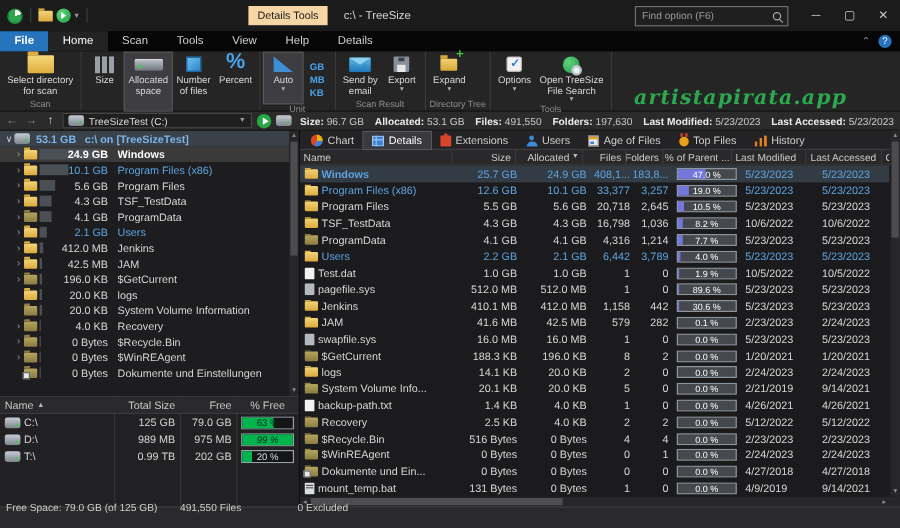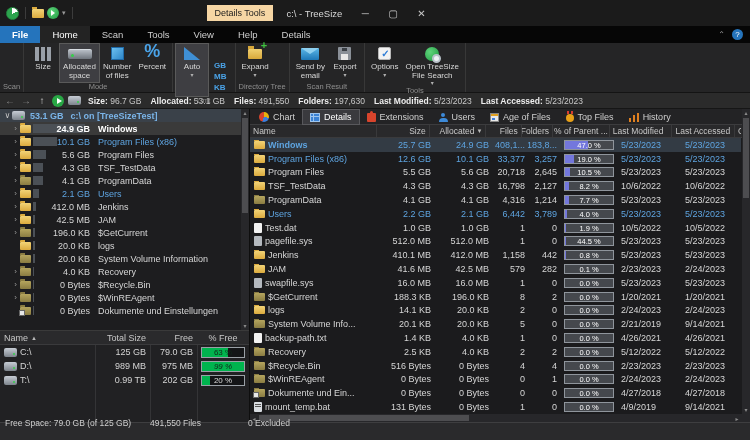--- a/index.html
+++ b/index.html
@@ -39,21 +39,21 @@
 .ritems{flex:1;display:flex;align-items:stretch;gap:1px}
 .rlabel{height:10px;text-align:center;color:#8f8f8f;font-size:7.5px;line-height:9px}
 .rbtn.big{display:flex;flex-direction:column;align-items:center;padding:1px 3px 0;min-width:32px;text-align:center;color:#d8d8d8;font-size:8px;line-height:8.5px;white-space:pre-line}
 .rbtn.big.sel{background:#3e3e42;outline:1px solid #5a5a5a}
 .ric{height:17px;display:flex;align-items:center;justify-content:center;margin-bottom:1px}
 .rcaret{color:#b0b0b0;font-size:6px;line-height:6px}
 .rstack{display:flex;flex-direction:column;justify-content:space-between;padding:2px 2px 3px}
 .rbtn.small{display:flex;align-items:center;gap:3px;font-size:8px;color:#d8d8d8;height:11px;white-space:nowrap}
 .rbtn.small.disabled{color:#8a8a8a}
 .sic{width:12px;display:flex;justify-content:center;flex:none}
-.unitstack{display:flex;flex-direction:column;justify-content:space-between;padding:16px 0 3px}
+.unitstack{display:flex;flex-direction:column;justify-content:space-between;padding:6px 0 3px}
 .ubtn{font-size:8px;color:#4aa3e8;font-weight:bold;padding:0 5px;height:11px;display:flex;align-items:center}
 .watermark{position:absolute;right:44px;top:29px;font-family:"DejaVu Serif",serif;font-style:italic;font-weight:bold;font-size:17px;color:#2ca84e;letter-spacing:1px}
 
 
 .r-bigfolder{width:22px;height:15px;background:linear-gradient(#f5d97c,#dfae3e);border-radius:1px;position:relative}
 .r-bigfolder::before{content:"";position:absolute;top:-3px;left:0;width:9px;height:3px;background:#dfae3e;border-radius:1px 1px 0 0}
 .r-stop{width:9px;height:9px;border-radius:50%;background:#7a7a7a;position:relative}
 .r-stop::after{content:"";position:absolute;inset:3px;background:#c9c9c9}
 .r-refresh::before{content:"↻";color:#3fa9e0;font-size:11px;font-weight:bold}
 .r-remove{position:relative;width:11px;height:8px;background:linear-gradient(#f0d070,#d8a83a);border-radius:1px}
@@ -202,20 +202,24 @@
 
   <div class="titlebar">
     <span class="qa-logo"></span>
     <span class="qsep"></span>
     <span class="qfolder"></span>
     <span class="qa-scan"></span>
     <span class="qcaret">▾</span>
     <span class="qsep"></span>
     <span class="chip">Details Tools</span>
     <span class="wtitle">c:\ - TreeSize</span>
+    <span class="search">
+      <span class="ph">Find option (F6)</span>
+      <span class="mag"></span>
+    </span>
     <span class="winbtns">
       <span class="winbtn">─</span>
       <span class="winbtn">▢</span>
       <span class="winbtn">✕</span>
     </span>
   </div>
 
   <div class="menubar">
     <div id="menu-tabs" style="display:flex">
         <div class="mtab file">File</div>
@@ -229,74 +233,81 @@
     <div class="menuright">
       <span class="mchev">⌃</span>
       <span class="mhelp">?</span>
     </div>
   </div>
 
   <div class="ribbon">
     <div id="ribbon-groups" style="display:flex">
         <div class="rgroup">
           <div class="ritems">
+            <div class="rbtn big"><span class="ric"><span class="r-bigfolder"></span></span><span class="lbl">Select directory
+for scan</span></div>
           </div>
           <div class="rlabel">Scan</div>
         </div>
         <div class="rgroup">
           <div class="ritems">
             <div class="rbtn big"><span class="ric"><span class="r-bars"></span></span><span class="lbl">Size</span></div>
             <div class="rbtn big sel"><span class="ric"><span class="r-alloc"></span></span><span class="lbl">Allocated
 space</span></div>
             <div class="rbtn big"><span class="ric"><span class="r-cube"></span></span><span class="lbl">Number
 of files</span></div>
             <div class="rbtn big"><span class="ric"><span class="r-percent"></span></span><span class="lbl">Percent</span></div>
           </div>
-          <div class="rlabel">Mode</div>
         </div>
         <div class="rgroup">
           <div class="ritems">
             <div class="rbtn big sel"><span class="ric"><span class="r-ruler"></span></span><span class="lbl">Auto</span><span class="rcaret">▾</span></div>
             <div class="unitstack">
               <div class="ubtn">GB</div>
               <div class="ubtn">MB</div>
               <div class="ubtn">KB</div>
             </div>
           </div>
           <div class="rlabel">Unit</div>
         </div>
         <div class="rgroup">
           <div class="ritems">
-            <div class="rbtn big"><span class="ric"><span class="r-expand"></span></span><span class="lbl">Expand</span><span class="rcaret">▾</span></div>
-          </div>
-          <div class="rlabel">Directory Tree</div>
+            <div class="rbtn big"><span class="ric"><span class="r-email"></span></span><span class="lbl">Send by
+email</span></div>
+            <div class="rbtn big"><span class="ric"><span class="r-export"></span></span><span class="lbl">Export</span><span class="rcaret">▾</span></div>
+          </div>
+          <div class="rlabel">Scan Result</div>
         </div>
         <div class="rgroup">
           <div class="ritems">
-            <div class="rbtn big"><span class="ric"><span class="r-email"></span></span><span class="lbl">Send by
-email</span></div>
-            <div class="rbtn big"><span class="ric"><span class="r-export"></span></span><span class="lbl">Export</span><span class="rcaret">▾</span></div>
-          </div>
-          <div class="rlabel">Scan Result</div>
+            <div class="rbtn big"><span class="ric"><span class="r-expand"></span></span><span class="lbl">Expand</span><span class="rcaret">▾</span></div>
+          </div>
+          <div class="rlabel">Directory Tree</div>
         </div>
         <div class="rgroup">
           <div class="ritems">
             <div class="rbtn big"><span class="ric"><span class="r-options"></span></span><span class="lbl">Options</span><span class="rcaret">▾</span></div>
             <div class="rbtn big"><span class="ric"><span class="r-fsearch"></span></span><span class="lbl">Open TreeSize
 File Search</span><span class="rcaret">▾</span></div>
           </div>
           <div class="rlabel">Tools</div>
         </div>
       </div>
+    <div class="watermark">artistapirata.app</div>
   </div>
 
   <div class="navbar">
     <span class="navarr">←</span>
     <span class="navarr">→</span>
     <span class="navarr up">↑</span>
+    <span class="combo">
+      <span class="i-drive"></span>
+      <span>TreeSizeTest (C:)</span>
+      <span class="caret">▼</span>
+    </span>
     <span class="playbtn"></span>
     <span class="i-drive"></span>
     <div id="nav-stats">
         <span class="stat"><b>Size: </b><span>96.7 GB</span></span>
         <span class="stat"><b>Allocated: </b><span>53.1 GB</span></span>
         <span class="stat"><b>Files: </b><span>491,550</span></span>
         <span class="stat"><b>Folders: </b><span>197,630</span></span>
         <span class="stat"><b>Last Modified: </b><span>5/23/2023</span></span>
         <span class="stat"><b>Last Accessed: </b><span>5/23/2023</span></span>
       </div>
@@ -637,21 +648,21 @@
             <span class="cell cw-acc">5/23/2023</span>
           </div>
           <div class="drow">
             <span class="cell cw-name">
               <span class="i-folder"></span>
               <span>TSF_TestData</span>
             </span>
             <span class="cell cw-size">4.3 GB</span>
             <span class="cell cw-alloc">4.3 GB</span>
             <span class="cell cw-files">16,798</span>
-            <span class="cell cw-folders">2,127</span>
+            <span class="cell cw-folders">1,036</span>
             <span class="cell cw-pct">
               <span class="pbar">
                 <span class="pfill" style="width: 8.2%; background: rgb(115, 119, 220);"></span>
                 <span class="ptxt">8.2 %</span>
               </span>
             </span>
             <span class="cell cw-mod">10/6/2022</span>
             <span class="cell cw-acc">10/6/2022</span>
           </div>
           <div class="drow">
@@ -713,39 +724,39 @@
               <span class="i-file gray"></span>
               <span>pagefile.sys</span>
             </span>
             <span class="cell cw-size">512.0 MB</span>
             <span class="cell cw-alloc">512.0 MB</span>
             <span class="cell cw-files">1</span>
             <span class="cell cw-folders">0</span>
             <span class="cell cw-pct">
               <span class="pbar">
                 <span class="pfill" style="width: 0.9%; background: rgb(115, 119, 220);"></span>
-                <span class="ptxt">44.5 %</span>
+                <span class="ptxt">89.6 %</span>
               </span>
             </span>
             <span class="cell cw-mod">5/23/2023</span>
             <span class="cell cw-acc">5/23/2023</span>
           </div>
           <div class="drow">
             <span class="cell cw-name">
               <span class="i-folder"></span>
               <span>Jenkins</span>
             </span>
             <span class="cell cw-size">410.1 MB</span>
             <span class="cell cw-alloc">412.0 MB</span>
             <span class="cell cw-files">1,158</span>
             <span class="cell cw-folders">442</span>
             <span class="cell cw-pct">
               <span class="pbar">
                 <span class="pfill" style="width: 0.8%; background: rgb(115, 119, 220);"></span>
-                <span class="ptxt">0.8 %</span>
+                <span class="ptxt">30.6 %</span>
               </span>
             </span>
             <span class="cell cw-mod">5/23/2023</span>
             <span class="cell cw-acc">5/23/2023</span>
           </div>
           <div class="drow">
             <span class="cell cw-name">
               <span class="i-folder"></span>
               <span>JAM</span>
             </span>

